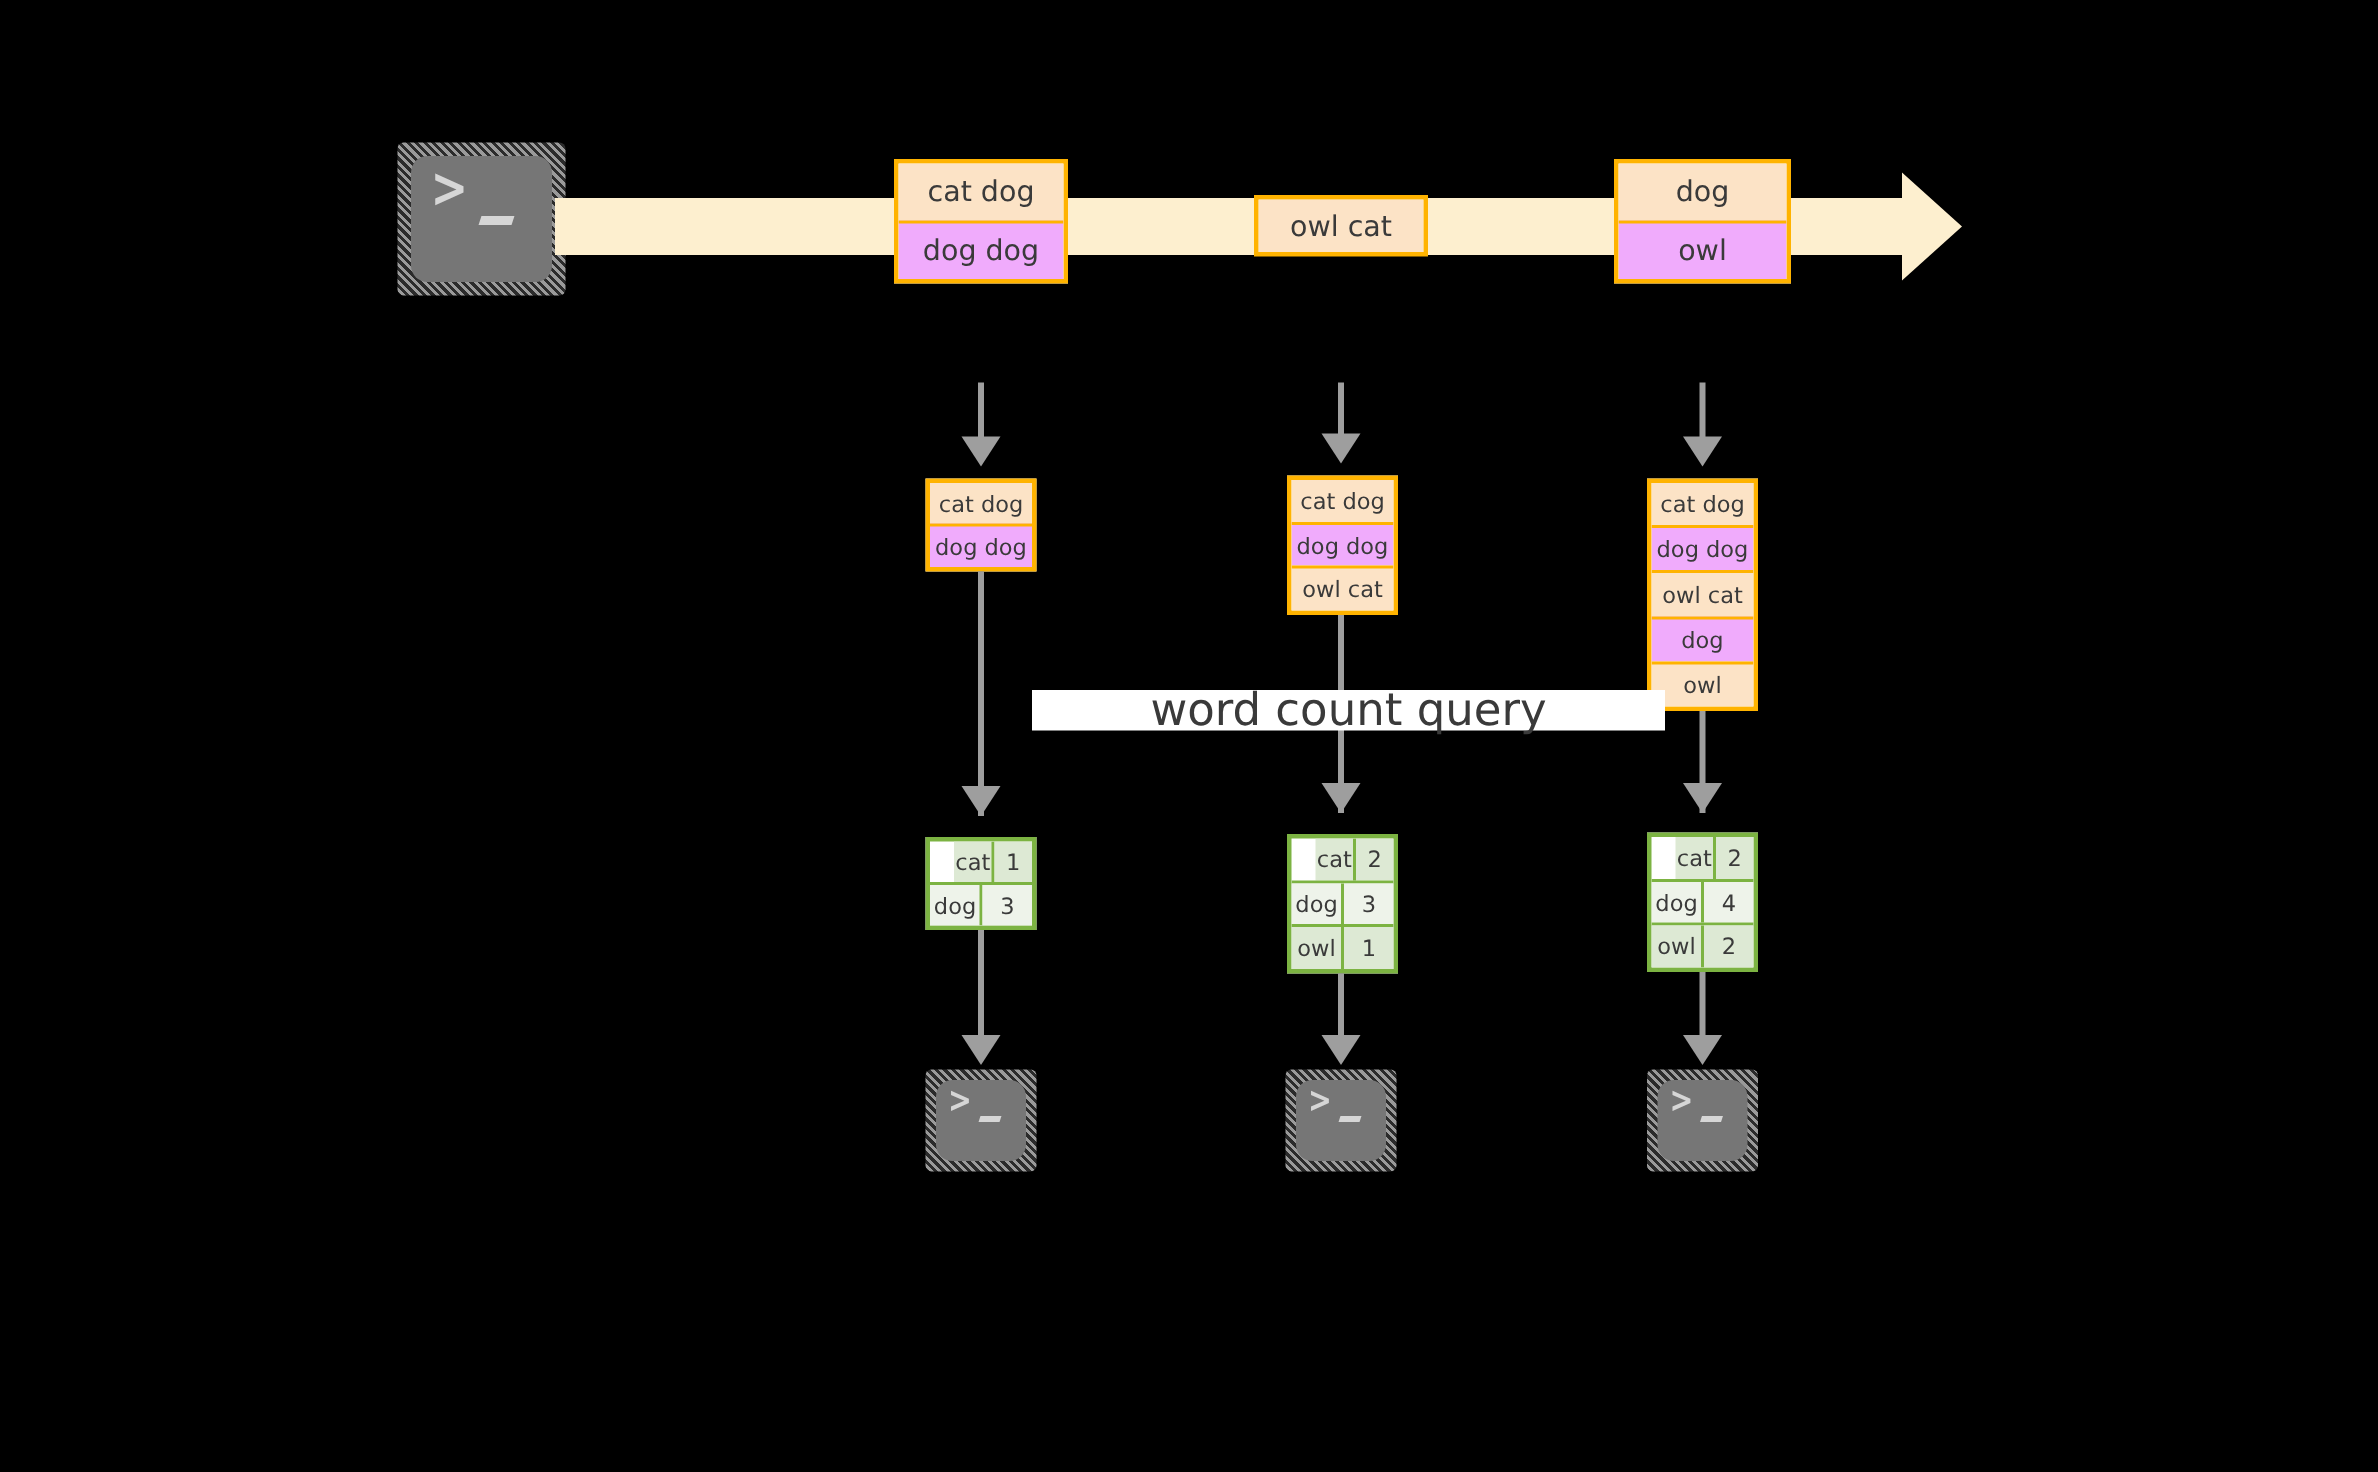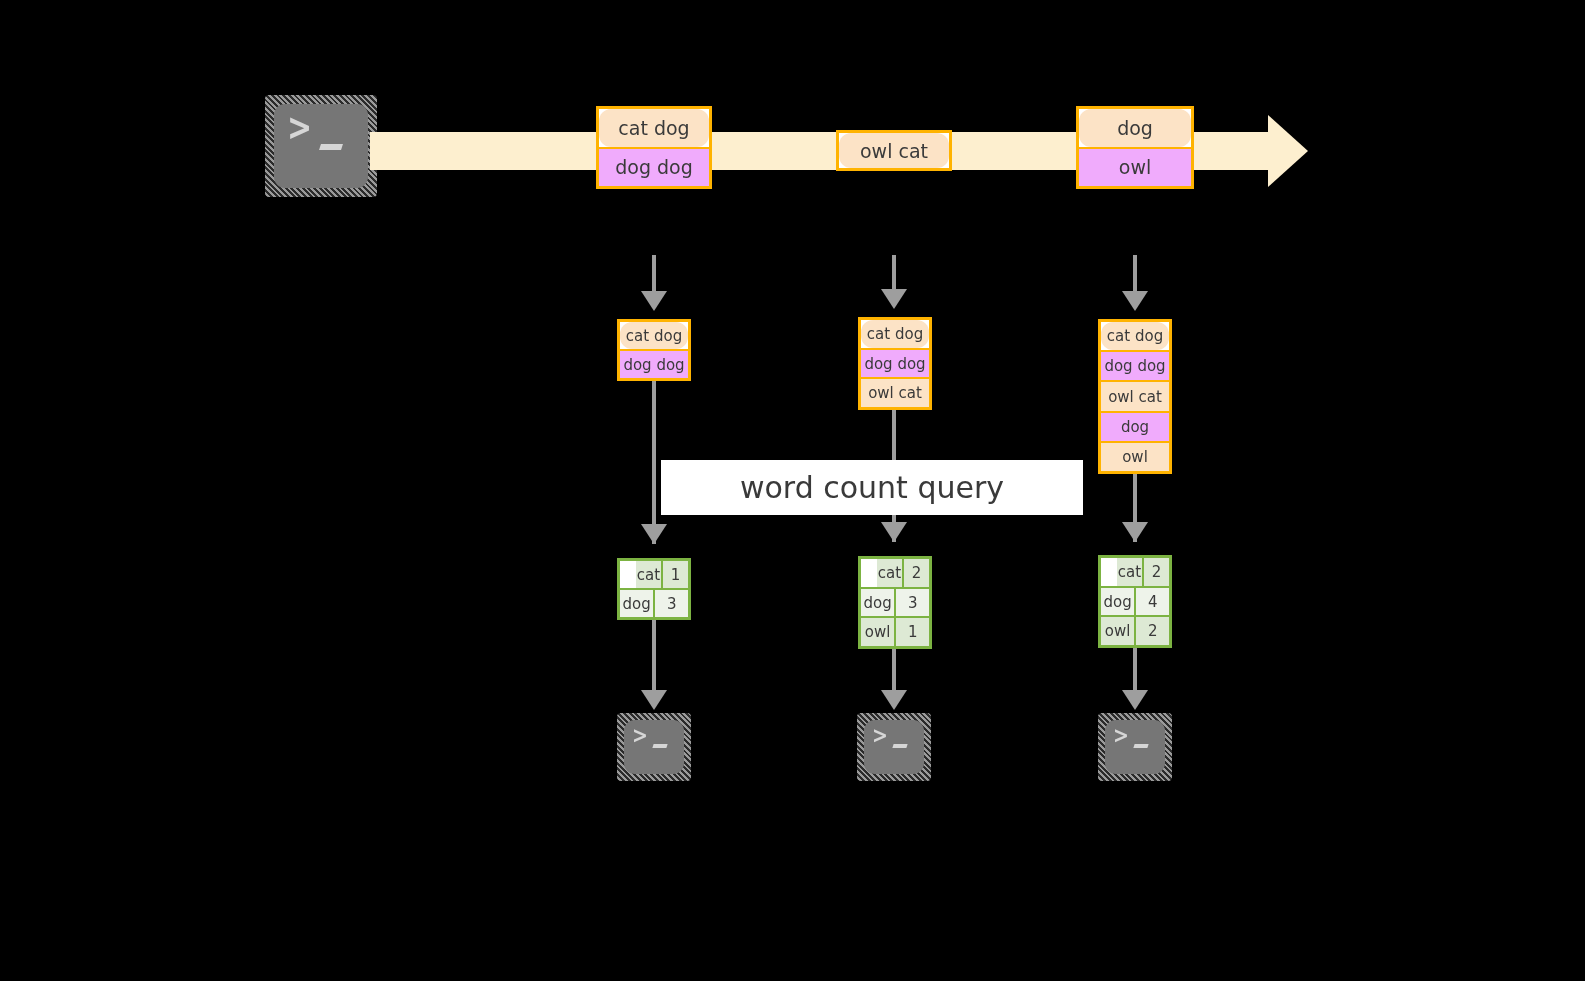--- a/index.html
+++ b/index.html
@@ -77,21 +77,21 @@
   }
   .obox .row {
     flex: 1 1 0;
     display: flex;
     align-items: center;
     justify-content: center;
     border-top: 2px solid #ffb300;
     box-sizing: border-box;
     white-space: nowrap;
   }
-  .obox .row:first-child { border-top: none; border-radius: 12px; }
+  .obox .row:first-child { border-top: none; }
   .obox .row.a { background: #fce3c6; }
   .obox .row.b { background: #f0abfc; }
 
   
   .gbox {
     position: absolute;
     box-sizing: border-box;
     border: 3px solid #7cb342;
     background: #fff;
     display: flex;
@@ -280,17 +280,17 @@
   <div class="vline" style="left:1133px; top:648px; height:44px;"></div>
   <div class="vhead" style="left:1122px; top:690px;"></div>
 
   <div class="terminal" style="left:1098px; top:713px; width:74px; height:68px; padding:7px;">
     <div class="inner">
       <span class="chev" style="left:8px; top:5px; font-size:19px;">&gt;</span>
       <span class="und" style="left:29px; top:24px; width:14px; height:4px; transform:skewX(-18deg);"></span>
     </div>
   </div>
 
-  <div class="banner t28" style="left:661px; top:460px; width:422px; height:55px;">
+  <div class="banner t28" style="left:688px; top:460px; width:422px; height:27px;">
     <span>word count query</span>
   </div>
 
 </div>
 
 </body></html>

